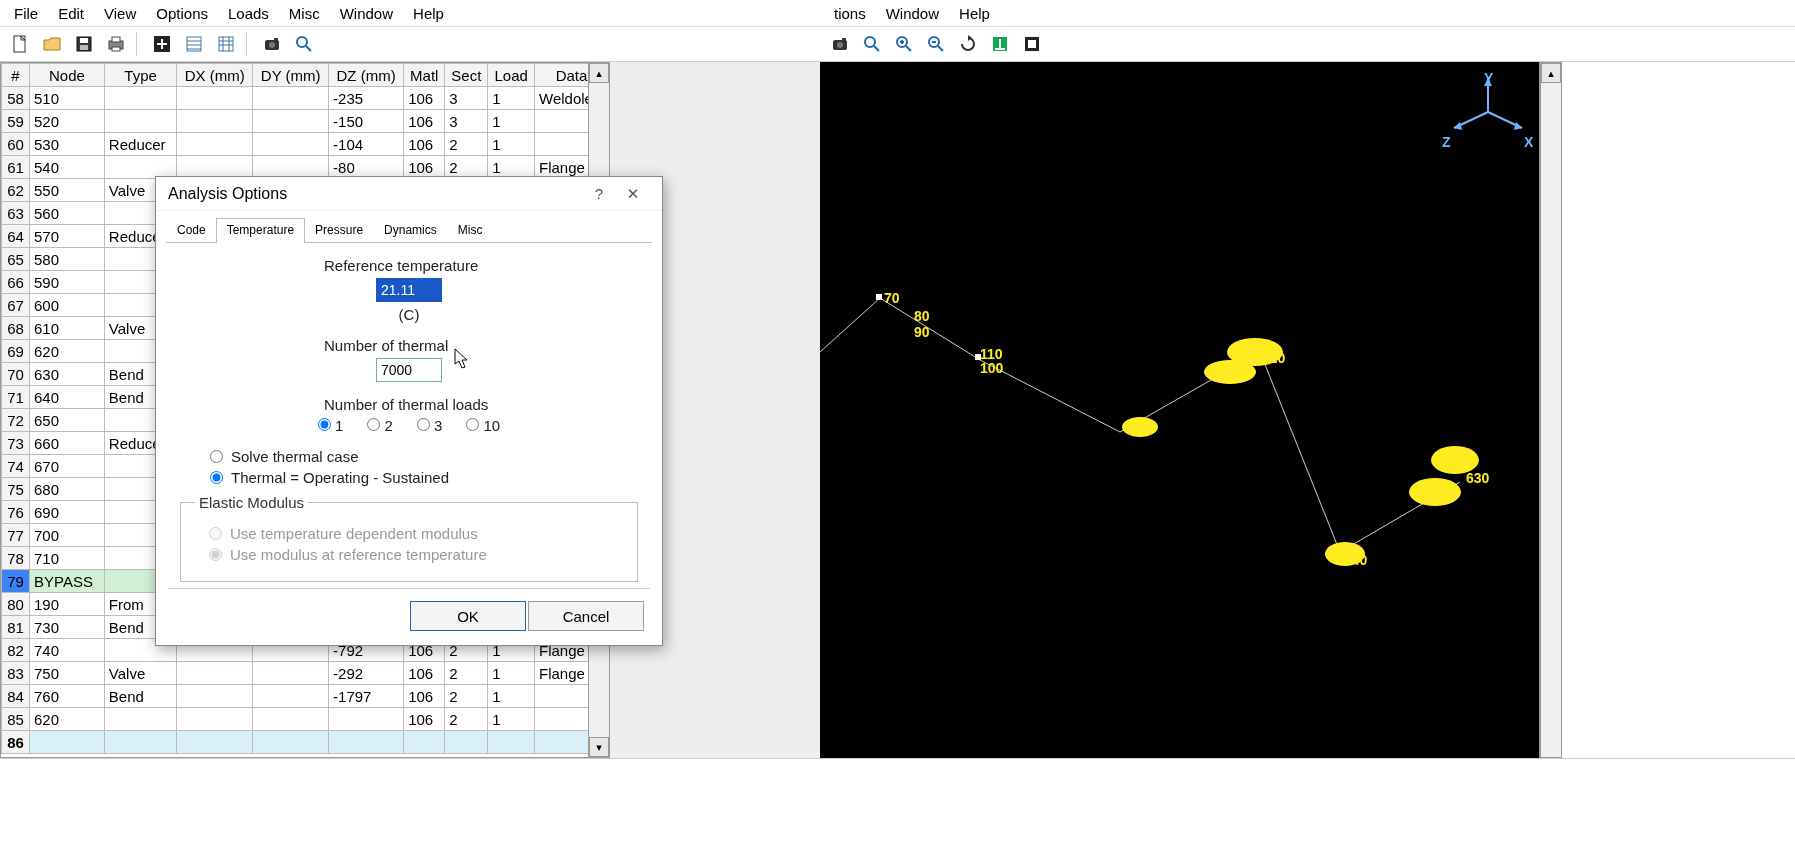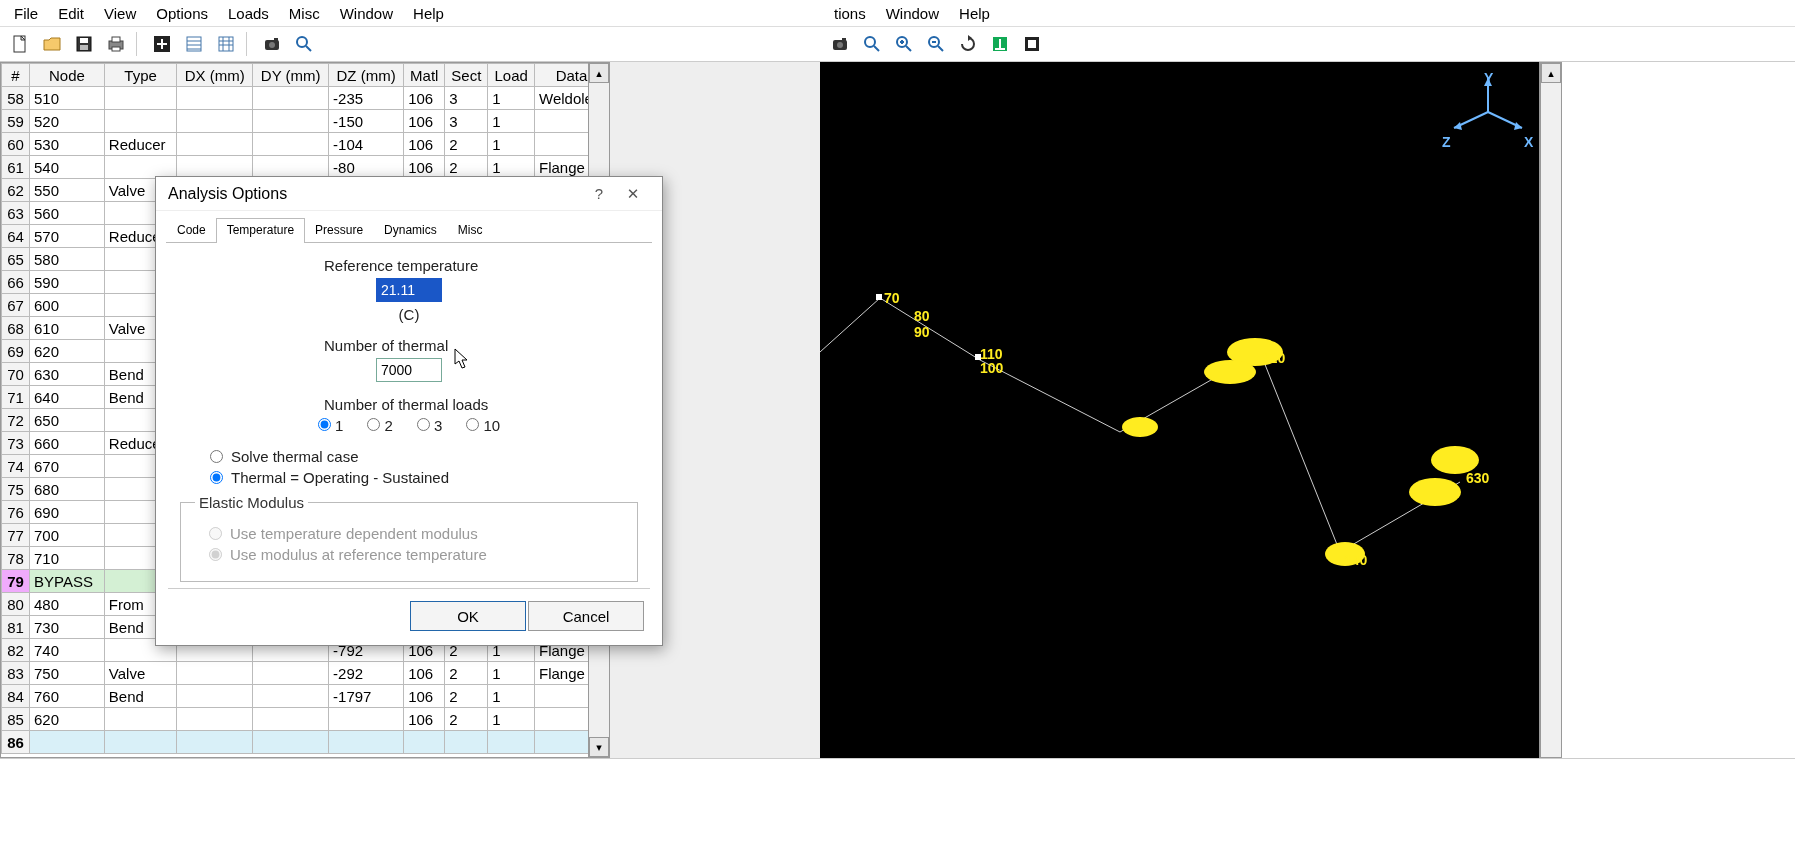--- a/index.html
+++ b/index.html
@@ -18,21 +18,21 @@
   .tbtn { width: 28px; height: 28px; display: flex; align-items: center; justify-content: center; border: 1px solid transparent; }
   .tsep { width: 6px; height: 24px; border-left: 1px solid #ccc; margin: 0 2px; }
 
   
   .table-wrap { position: absolute; top: 62px; left: 0; width: 610px; height: 696px; border: 1px solid #999; background: #fff; overflow: hidden; }
   table.data { border-collapse: collapse; width: 100%; font-size: 15px; }
   table.data th, table.data td { border: 1px solid #bbb; padding: 1px 4px; height: 23px; white-space: nowrap; }
   table.data th { background: #f3f3f3; font-weight: normal; text-align: center; position: sticky; top: 0; }
   table.data td.rownum { background: #f3f3f3; text-align: center; width: 28px; }
   tr.sel td { background: #d4f0d4; }
-  tr.sel td.rownum { background: #f0abfc; font-weight: bold; }
+  tr.sel td.rownum { background: #3b82f6; font-weight: normal; }
   tr.blank td { background: #d9f0f8; }
   tr.blank td.rownum { background: #f3f3f3; font-weight: bold; }
   .scroll-dummy { position: absolute; top: 62px; left: 588px; width: 22px; height: 696px; background: #f0f0f0; border:1px solid #999; }
   .scroll-arrow { width:20px; height:20px; background:#e8e8e8; border:1px solid #999; text-align:center; font-size:11px; line-height:18px; }
   .scroll-arrow.down { position:absolute; bottom:0; }
 
   .gray-gap { position: absolute; top: 62px; left: 610px; width: 210px; height: 696px; background: #eee; }
 
   
   .viewport { position: absolute; top: 62px; left: 820px; width: 720px; height: 696px; background: #000; border-right:1px solid #999; }
@@ -475,21 +475,21 @@
           <td></td>
           <td></td>
           <td></td>
           <td></td>
           <td></td>
           <td></td>
           <td></td>
         </tr>
         <tr>
           <td class="rownum">80</td>
-          <td>480</td>
+          <td>190</td>
           <td>From</td>
           <td></td>
           <td></td>
           <td></td>
           <td></td>
           <td></td>
           <td></td>
           <td></td>
         </tr>
         <tr>

